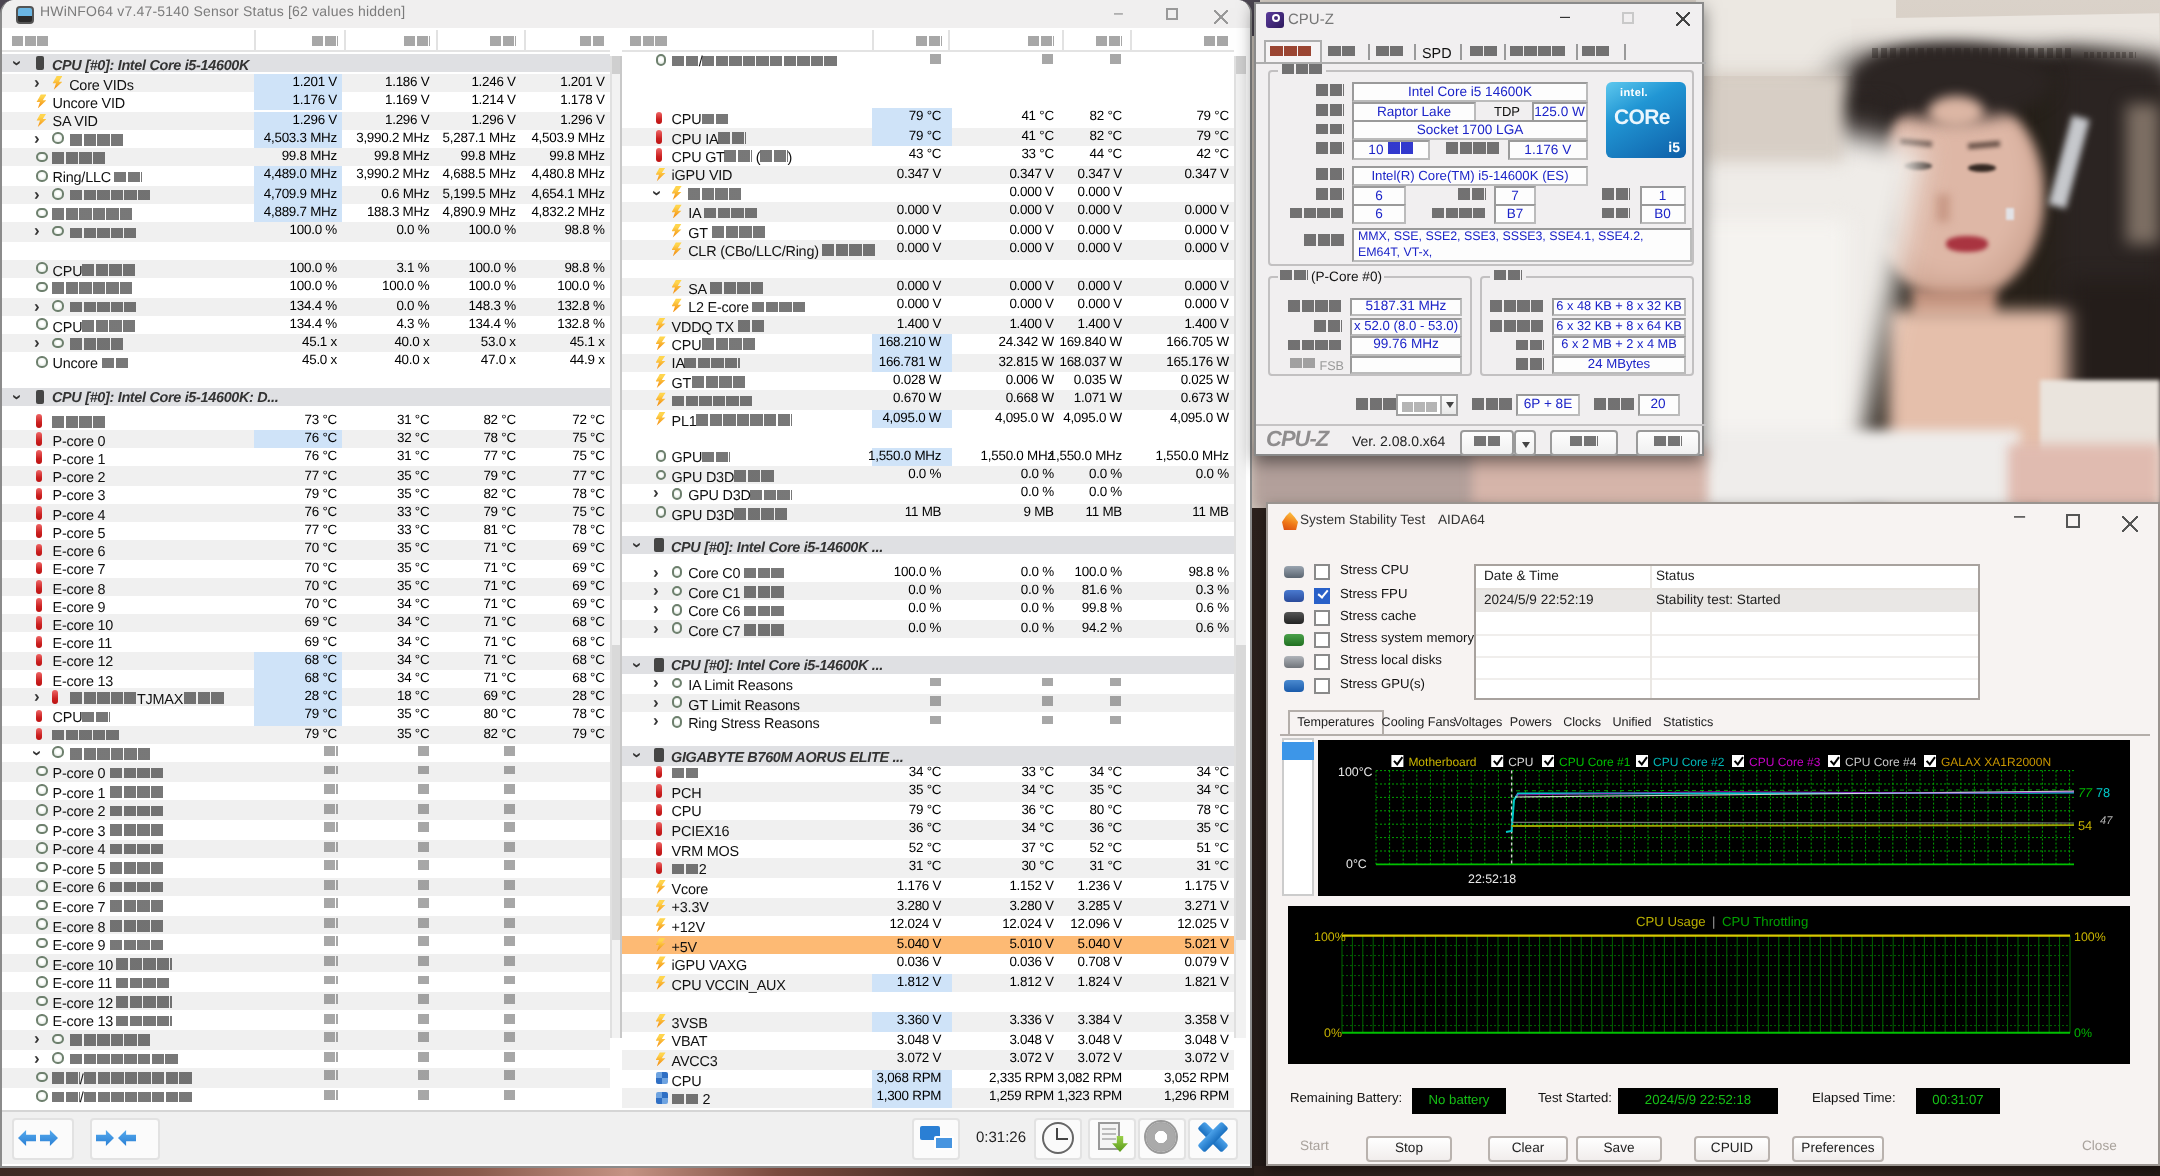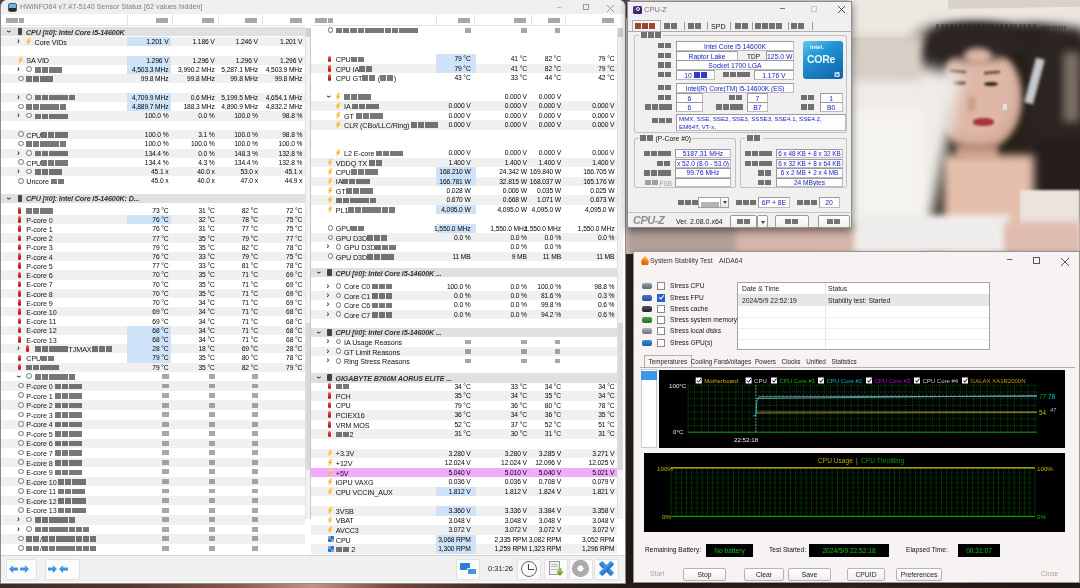--- a/index.html
+++ b/index.html
@@ -113,20 +113,29 @@
         <div class="rw" style="top:22.90px;height:9.30px;background:#f0f0f0;">
           <b class="ar" style="left:16.0px">›</b>
           <i class="iz" style="left:25.3px"></i>
           <span class="lb" style="left:33.6px">Core VIDs</span>
           <u class="hl" style="left:125.7px;width:44.0px"></u>
           <span class="vl" style="right:136.0px">1.201 V</span>
           <span class="vl" style="right:89.8px">1.186 V</span>
           <span class="vl" style="right:46.6px">1.246 V</span>
           <span class="vl" style="right:2.2px">1.201 V</span>
         </div>
+        <div class="rw" style="top:32.20px;height:9.30px;">
+          <i class="iz" style="left:17.3px"></i>
+          <span class="lb" style="left:25.3px">Uncore VID</span>
+          <u class="hl" style="left:125.7px;width:44.0px"></u>
+          <span class="vl" style="right:136.0px">1.176 V</span>
+          <span class="vl" style="right:89.8px">1.169 V</span>
+          <span class="vl" style="right:46.6px">1.214 V</span>
+          <span class="vl" style="right:2.2px">1.178 V</span>
+        </div>
         <div class="rw" style="top:41.50px;height:9.30px;background:#f0f0f0;">
           <i class="iz" style="left:17.3px"></i>
           <span class="lb" style="left:25.3px">SA VID</span>
           <u class="hl" style="left:125.7px;width:44.0px"></u>
           <span class="vl" style="right:136.0px">1.296 V</span>
           <span class="vl" style="right:89.8px">1.296 V</span>
           <span class="vl" style="right:46.6px">1.296 V</span>
           <span class="vl" style="right:2.2px">1.296 V</span>
         </div>
         <div class="rw" style="top:50.80px;height:9.30px;">
@@ -139,20 +148,29 @@
           <span class="vl" style="right:46.6px">5,287.1 MHz</span>
           <span class="vl" style="right:2.2px">4,503.9 MHz</span>
         </div>
         <div class="rw" style="top:60.10px;height:9.30px;background:#f0f0f0;">
           <i class="ic" style="left:17.3px"></i>
           <span class="lb" style="left:25.3px"><i style="display:inline-block;width:27.2px;height:5.5px;background:repeating-linear-gradient(90deg,rgba(22,22,22,.58) 0 6.2px,transparent 6.2px 6.8px)"></i></span>
           <span class="vl" style="right:136.0px">99.8 MHz</span>
           <span class="vl" style="right:89.8px">99.8 MHz</span>
           <span class="vl" style="right:46.6px">99.8 MHz</span>
           <span class="vl" style="right:2.2px">99.8 MHz</span>
+        </div>
+        <div class="rw" style="top:69.40px;height:9.30px;">
+          <i class="ic" style="left:17.3px"></i>
+          <span class="lb" style="left:25.3px">Ring/LLC <i style="display:inline-block;width:13.6px;height:5.5px;background:repeating-linear-gradient(90deg,rgba(22,22,22,.58) 0 6.2px,transparent 6.2px 6.8px)"></i></span>
+          <u class="hl" style="left:125.7px;width:44.0px"></u>
+          <span class="vl" style="right:136.0px">4,489.0 MHz</span>
+          <span class="vl" style="right:89.8px">3,990.2 MHz</span>
+          <span class="vl" style="right:46.6px">4,688.5 MHz</span>
+          <span class="vl" style="right:2.2px">4,480.8 MHz</span>
         </div>
         <div class="rw" style="top:78.70px;height:9.30px;background:#f0f0f0;">
           <b class="ar" style="left:16.0px">›</b>
           <i class="ic" style="left:25.3px"></i>
           <span class="lb" style="left:33.6px"><i style="display:inline-block;width:40.7px;height:5.5px;background:repeating-linear-gradient(90deg,rgba(22,22,22,.58) 0 6.2px,transparent 6.2px 6.8px)"></i></span>
           <u class="hl" style="left:125.7px;width:44.0px"></u>
           <span class="vl" style="right:136.0px">4,709.9 MHz</span>
           <span class="vl" style="right:89.8px">0.6 MHz</span>
           <span class="vl" style="right:46.6px">5,199.5 MHz</span>
           <span class="vl" style="right:2.2px">4,654.1 MHz</span>
@@ -557,20 +575,28 @@
         </div>
         <div class="rw" style="top:49.80px;height:9.40px;background:#f0f0f0;">
           <i class="it" style="left:17.3px"></i>
           <span class="lb" style="left:25.3px">CPU IA<i style="display:inline-block;width:13.6px;height:5.5px;background:repeating-linear-gradient(90deg,rgba(22,22,22,.58) 0 6.2px,transparent 6.2px 6.8px)"></i></span>
           <u class="hl" style="left:125.0px;width:40.0px"></u>
           <span class="vl" style="right:146.4px">79 °C</span>
           <span class="vl" style="right:90.1px">41 °C</span>
           <span class="vl" style="right:56.0px">82 °C</span>
           <span class="vl" style="right:2.6px">79 °C</span>
         </div>
+        <div class="rw" style="top:68.60px;height:9.40px;background:#f0f0f0;">
+          <i class="iz" style="left:17.3px"></i>
+          <span class="lb" style="left:25.3px">iGPU VID</span>
+          <span class="vl" style="right:146.4px">0.347 V</span>
+          <span class="vl" style="right:90.1px">0.347 V</span>
+          <span class="vl" style="right:56.0px">0.347 V</span>
+          <span class="vl" style="right:2.6px">0.347 V</span>
+        </div>
         <div class="rw" style="top:78.00px;height:9.40px;">
           <b class="ar arv" style="left:16.0px">›</b>
           <i class="iz" style="left:25.3px"></i>
           <span class="lb" style="left:33.6px"><i style="display:inline-block;width:27.2px;height:5.5px;background:repeating-linear-gradient(90deg,rgba(22,22,22,.58) 0 6.2px,transparent 6.2px 6.8px)"></i></span>
           <span class="vl" style="right:90.1px">0.000 V</span>
           <span class="vl" style="right:56.0px">0.000 V</span>
         </div>
         <div class="rw" style="top:87.40px;height:9.40px;background:#f0f0f0;">
           <i class="iz" style="left:25.3px"></i>
           <span class="lb" style="left:33.6px">IA <i style="display:inline-block;width:27.2px;height:5.5px;background:repeating-linear-gradient(90deg,rgba(22,22,22,.58) 0 6.2px,transparent 6.2px 6.8px)"></i></span>
@@ -588,20 +614,28 @@
           <span class="vl" style="right:2.6px">0.000 V</span>
         </div>
         <div class="rw" style="top:106.20px;height:9.40px;background:#f0f0f0;">
           <i class="iz" style="left:25.3px"></i>
           <span class="lb" style="left:33.6px">CLR (CBo/LLC/Ring) <i style="display:inline-block;width:27.2px;height:5.5px;background:repeating-linear-gradient(90deg,rgba(22,22,22,.58) 0 6.2px,transparent 6.2px 6.8px)"></i></span>
           <span class="vl" style="right:146.4px">0.000 V</span>
           <span class="vl" style="right:90.1px">0.000 V</span>
           <span class="vl" style="right:56.0px">0.000 V</span>
           <span class="vl" style="right:2.6px">0.000 V</span>
         </div>
+        <div class="rw" style="top:125.00px;height:9.40px;background:#f0f0f0;">
+          <i class="iz" style="left:25.3px"></i>
+          <span class="lb" style="left:33.6px">SA <i style="display:inline-block;width:27.2px;height:5.5px;background:repeating-linear-gradient(90deg,rgba(22,22,22,.58) 0 6.2px,transparent 6.2px 6.8px)"></i></span>
+          <span class="vl" style="right:146.4px">0.000 V</span>
+          <span class="vl" style="right:90.1px">0.000 V</span>
+          <span class="vl" style="right:56.0px">0.000 V</span>
+          <span class="vl" style="right:2.6px">0.000 V</span>
+        </div>
         <div class="rw" style="top:134.40px;height:9.40px;">
           <i class="iz" style="left:25.3px"></i>
           <span class="lb" style="left:33.6px">L2 E-core <i style="display:inline-block;width:27.2px;height:5.5px;background:repeating-linear-gradient(90deg,rgba(22,22,22,.58) 0 6.2px,transparent 6.2px 6.8px)"></i></span>
           <span class="vl" style="right:146.4px">0.000 V</span>
           <span class="vl" style="right:90.1px">0.000 V</span>
           <span class="vl" style="right:56.0px">0.000 V</span>
           <span class="vl" style="right:2.6px">0.000 V</span>
         </div>
         <div class="rw" style="top:143.80px;height:9.40px;background:#f0f0f0;">
           <i class="iz" style="left:17.3px"></i>
@@ -728,21 +762,21 @@
           <span class="vl" style="right:2.6px">0.6 %</span>
         </div>
         <div class="sec" style="top:313.50px;height:9.30px">
           <b class="ar arv" style="left:6px">›</b>
           <i class="isx" style="left:16.5px"></i>
           <span class="lb si" style="left:25px">CPU [#0]: Intel Core i5-14600K ...</span>
         </div>
         <div class="rw" style="top:323.30px;height:9.55px;">
           <b class="ar" style="left:16.0px">›</b>
           <i class="ic" style="left:25.3px"></i>
-          <span class="lb" style="left:33.6px">IA Usage Reasons</span>
+          <span class="lb" style="left:33.6px">IA Limit Reasons</span>
           <span class="vl vg" style="right:146.4px"><i style="display:inline-block;width:6.1px;height:4.9px;background:repeating-linear-gradient(90deg,rgba(95,95,95,.55) 0 5.5px,transparent 5.5px 6.1px)"></i></span>
           <span class="vl vg" style="right:90.1px"><i style="display:inline-block;width:6.1px;height:4.9px;background:repeating-linear-gradient(90deg,rgba(95,95,95,.55) 0 5.5px,transparent 5.5px 6.1px)"></i></span>
           <span class="vl vg" style="right:56.0px"><i style="display:inline-block;width:6.1px;height:4.9px;background:repeating-linear-gradient(90deg,rgba(95,95,95,.55) 0 5.5px,transparent 5.5px 6.1px)"></i></span>
         </div>
         <div class="rw" style="top:332.85px;height:9.55px;background:#f0f0f0;">
           <b class="ar" style="left:16.0px">›</b>
           <i class="ic" style="left:25.3px"></i>
           <span class="lb" style="left:33.6px">GT Limit Reasons</span>
           <span class="vl vg" style="right:146.4px"><i style="display:inline-block;width:6.1px;height:4.9px;background:repeating-linear-gradient(90deg,rgba(95,95,95,.55) 0 5.5px,transparent 5.5px 6.1px)"></i></span>
           <span class="vl vg" style="right:90.1px"><i style="display:inline-block;width:6.1px;height:4.9px;background:repeating-linear-gradient(90deg,rgba(95,95,95,.55) 0 5.5px,transparent 5.5px 6.1px)"></i></span>
@@ -802,37 +836,45 @@
           <span class="vl" style="right:2.6px">51 °C</span>
         </div>
         <div class="rw" style="top:415.40px;height:9.58px;background:#f0f0f0;">
           <i class="it" style="left:17.3px"></i>
           <span class="lb" style="left:25.3px"><i style="display:inline-block;width:13.6px;height:5.5px;background:repeating-linear-gradient(90deg,rgba(22,22,22,.58) 0 6.2px,transparent 6.2px 6.8px)"></i>2</span>
           <span class="vl" style="right:146.4px">31 °C</span>
           <span class="vl" style="right:90.1px">30 °C</span>
           <span class="vl" style="right:56.0px">31 °C</span>
           <span class="vl" style="right:2.6px">31 °C</span>
         </div>
+        <div class="rw" style="top:424.98px;height:9.58px;">
+          <i class="iz" style="left:17.3px"></i>
+          <span class="lb" style="left:25.3px">Vcore</span>
+          <span class="vl" style="right:146.4px">1.176 V</span>
+          <span class="vl" style="right:90.1px">1.152 V</span>
+          <span class="vl" style="right:56.0px">1.236 V</span>
+          <span class="vl" style="right:2.6px">1.175 V</span>
+        </div>
         <div class="rw" style="top:434.56px;height:9.58px;background:#f0f0f0;">
           <i class="iz" style="left:17.3px"></i>
           <span class="lb" style="left:25.3px">+3.3V</span>
           <span class="vl" style="right:146.4px">3.280 V</span>
           <span class="vl" style="right:90.1px">3.280 V</span>
           <span class="vl" style="right:56.0px">3.285 V</span>
           <span class="vl" style="right:2.6px">3.271 V</span>
         </div>
         <div class="rw" style="top:444.14px;height:9.58px;">
           <i class="iz" style="left:17.3px"></i>
           <span class="lb" style="left:25.3px">+12V</span>
           <span class="vl" style="right:146.4px">12.024 V</span>
           <span class="vl" style="right:90.1px">12.024 V</span>
           <span class="vl" style="right:56.0px">12.096 V</span>
           <span class="vl" style="right:2.6px">12.025 V</span>
         </div>
-        <div class="rw" style="top:453.72px;height:9.58px;background:#f0abfc;">
+        <div class="rw" style="top:453.72px;height:9.58px;background:#fdba74;">
           <i class="iz" style="left:17.3px"></i>
           <span class="lb" style="left:25.3px">+5V</span>
           <span class="vl" style="right:146.4px">5.040 V</span>
           <span class="vl" style="right:90.1px">5.010 V</span>
           <span class="vl" style="right:56.0px">5.040 V</span>
           <span class="vl" style="right:2.6px">5.021 V</span>
         </div>
         <div class="rw" style="top:463.30px;height:9.58px;">
           <i class="iz" style="left:17.3px"></i>
           <span class="lb" style="left:25.3px">iGPU VAXG</span>

